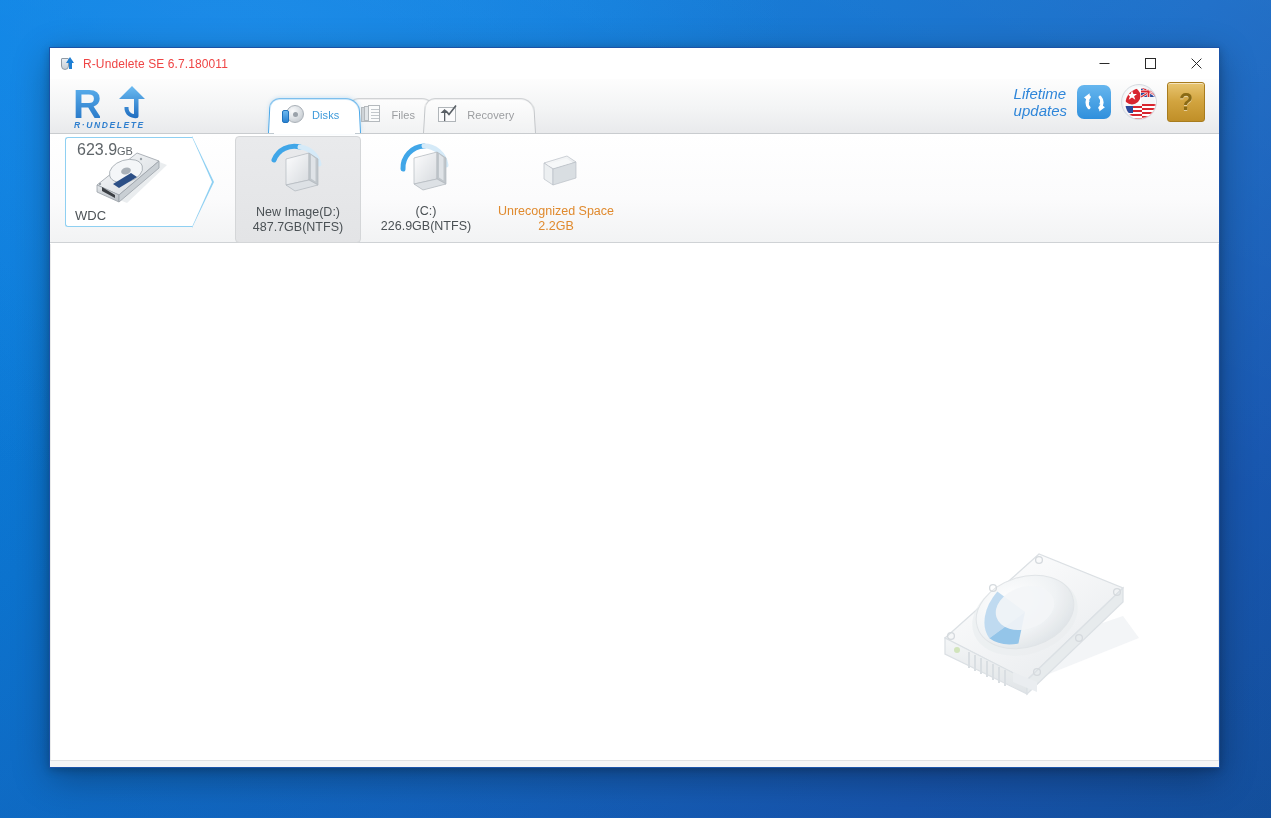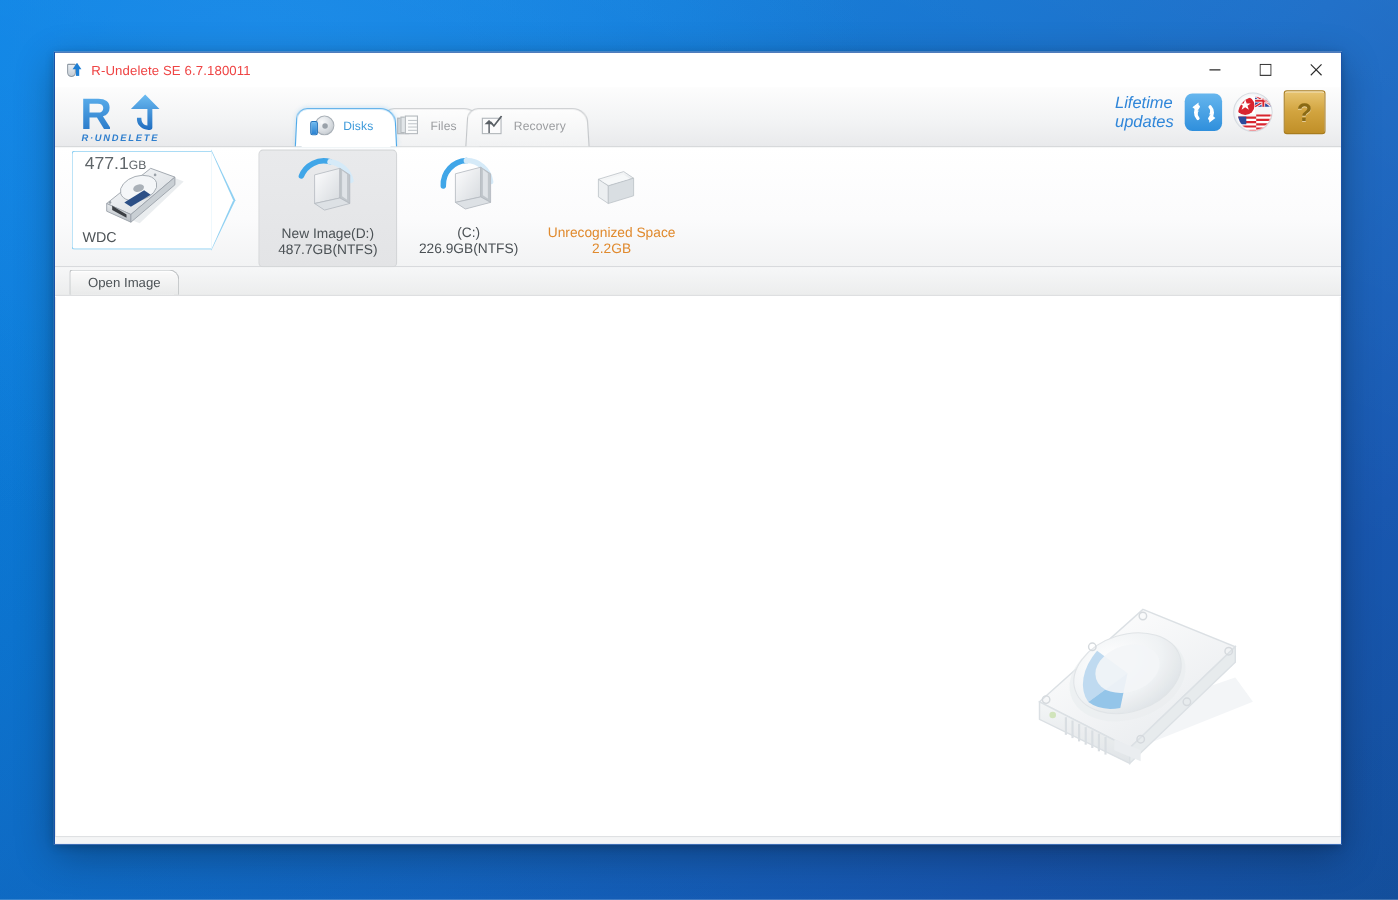--- a/index.html
+++ b/index.html
@@ -567,21 +567,21 @@
     </div>
   </div>
 
   <div class="drive-strip">
 
     <div class="disk-card">
       <div class="card-bg"></div>
       <div class="card-point"></div>
       <div class="card-point-inner"></div>
 
-      <div class="disk-size"><span>477.1</span><b>GB</b></div>
+      <div class="disk-size"><span>623.9</span><b>GB</b></div>
 
       <svg class="hdd-art" viewBox="0 0 76 56">
         <defs>
           <linearGradient id="hdtop" x1="0" y1="0" x2="1" y2="1">
             <stop offset="0" stop-color="#fbfcfd"></stop>
               <stop offset="1" stop-color="#d3d8dd"></stop>
           </linearGradient>
           <linearGradient id="hdside" x1="0" y1="0" x2="0" y2="1">
             <stop offset="0" stop-color="#e8ebee"></stop>
               <stop offset="1" stop-color="#b6bcc2"></stop>
@@ -658,25 +658,20 @@
           </svg>
         </div>
         <div class="vol-name">Unrecognized Space</div>
         <div class="vol-info">2.2GB</div>
       </div>
 
 
     </div>
   </div>
 
-  <div class="subtabbar">
-    <div class="subtab">
-      <span>Open Image</span>
-    </div>
-  </div>
 
   <div class="content">
     <div class="content-inner-border"></div>
 
     <svg class="watermark" viewBox="0 0 230 185">
       <defs>
         <linearGradient id="wmtop" x1="0.1" y1="0" x2="0.9" y2="1">
           <stop offset="0" stop-color="#ffffff"></stop>
             <stop offset="1" stop-color="#e7eaed"></stop>
         </linearGradient>

